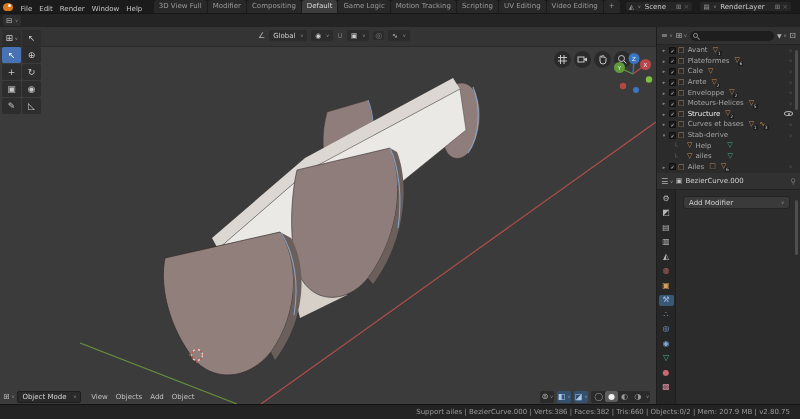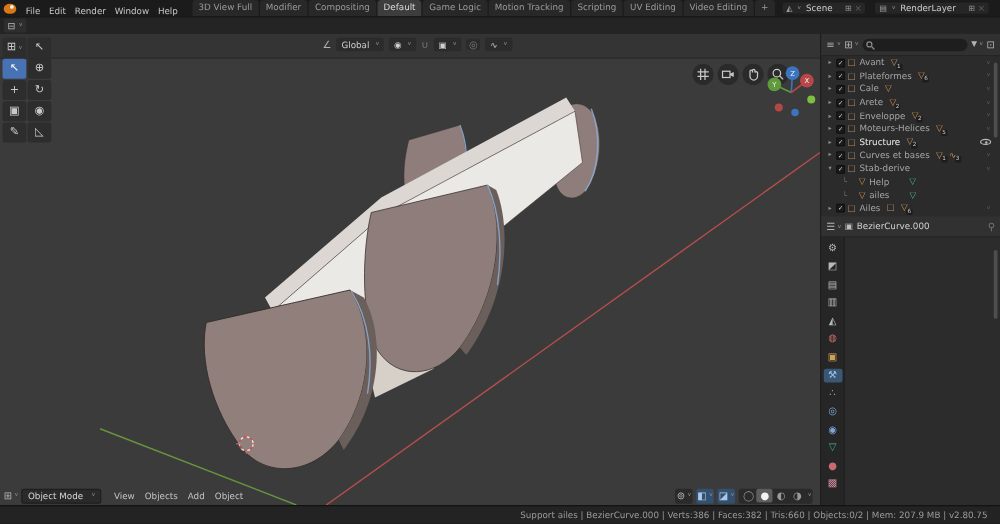--- a/index.html
+++ b/index.html
@@ -487,20 +487,26 @@
         <div class="prop-tab">
           <span class="pt-g" style="color: rgb(69, 178, 144);">▽</span>
         </div>
         <div class="prop-tab">
           <span class="pt-g" style="color: rgb(201, 106, 114);">●</span>
         </div>
         <div class="prop-tab">
           <span class="pt-g" style="color: rgb(208, 138, 154);">▩</span>
         </div>
       </div>
+    <div class="pr-content">
+      <div class="add-mod">
+        <span>Add Modifier</span>
+        <span class="chev">v</span>
+      </div>
+    </div>
   </div>
 
   <div class="sb" style="left:795px;top:50px;height:60px"></div>
   <div class="sb" style="left:795px;top:200px;height:55px"></div>
 
   <div class="statusbar">
     <span class="stats">Support ailes | BezierCurve.000 | Verts:386 | Faces:382 | Tris:660 | Objects:0/2 | Mem: 207.9 MB | v2.80.75</span>
   </div>
 
 </div>

